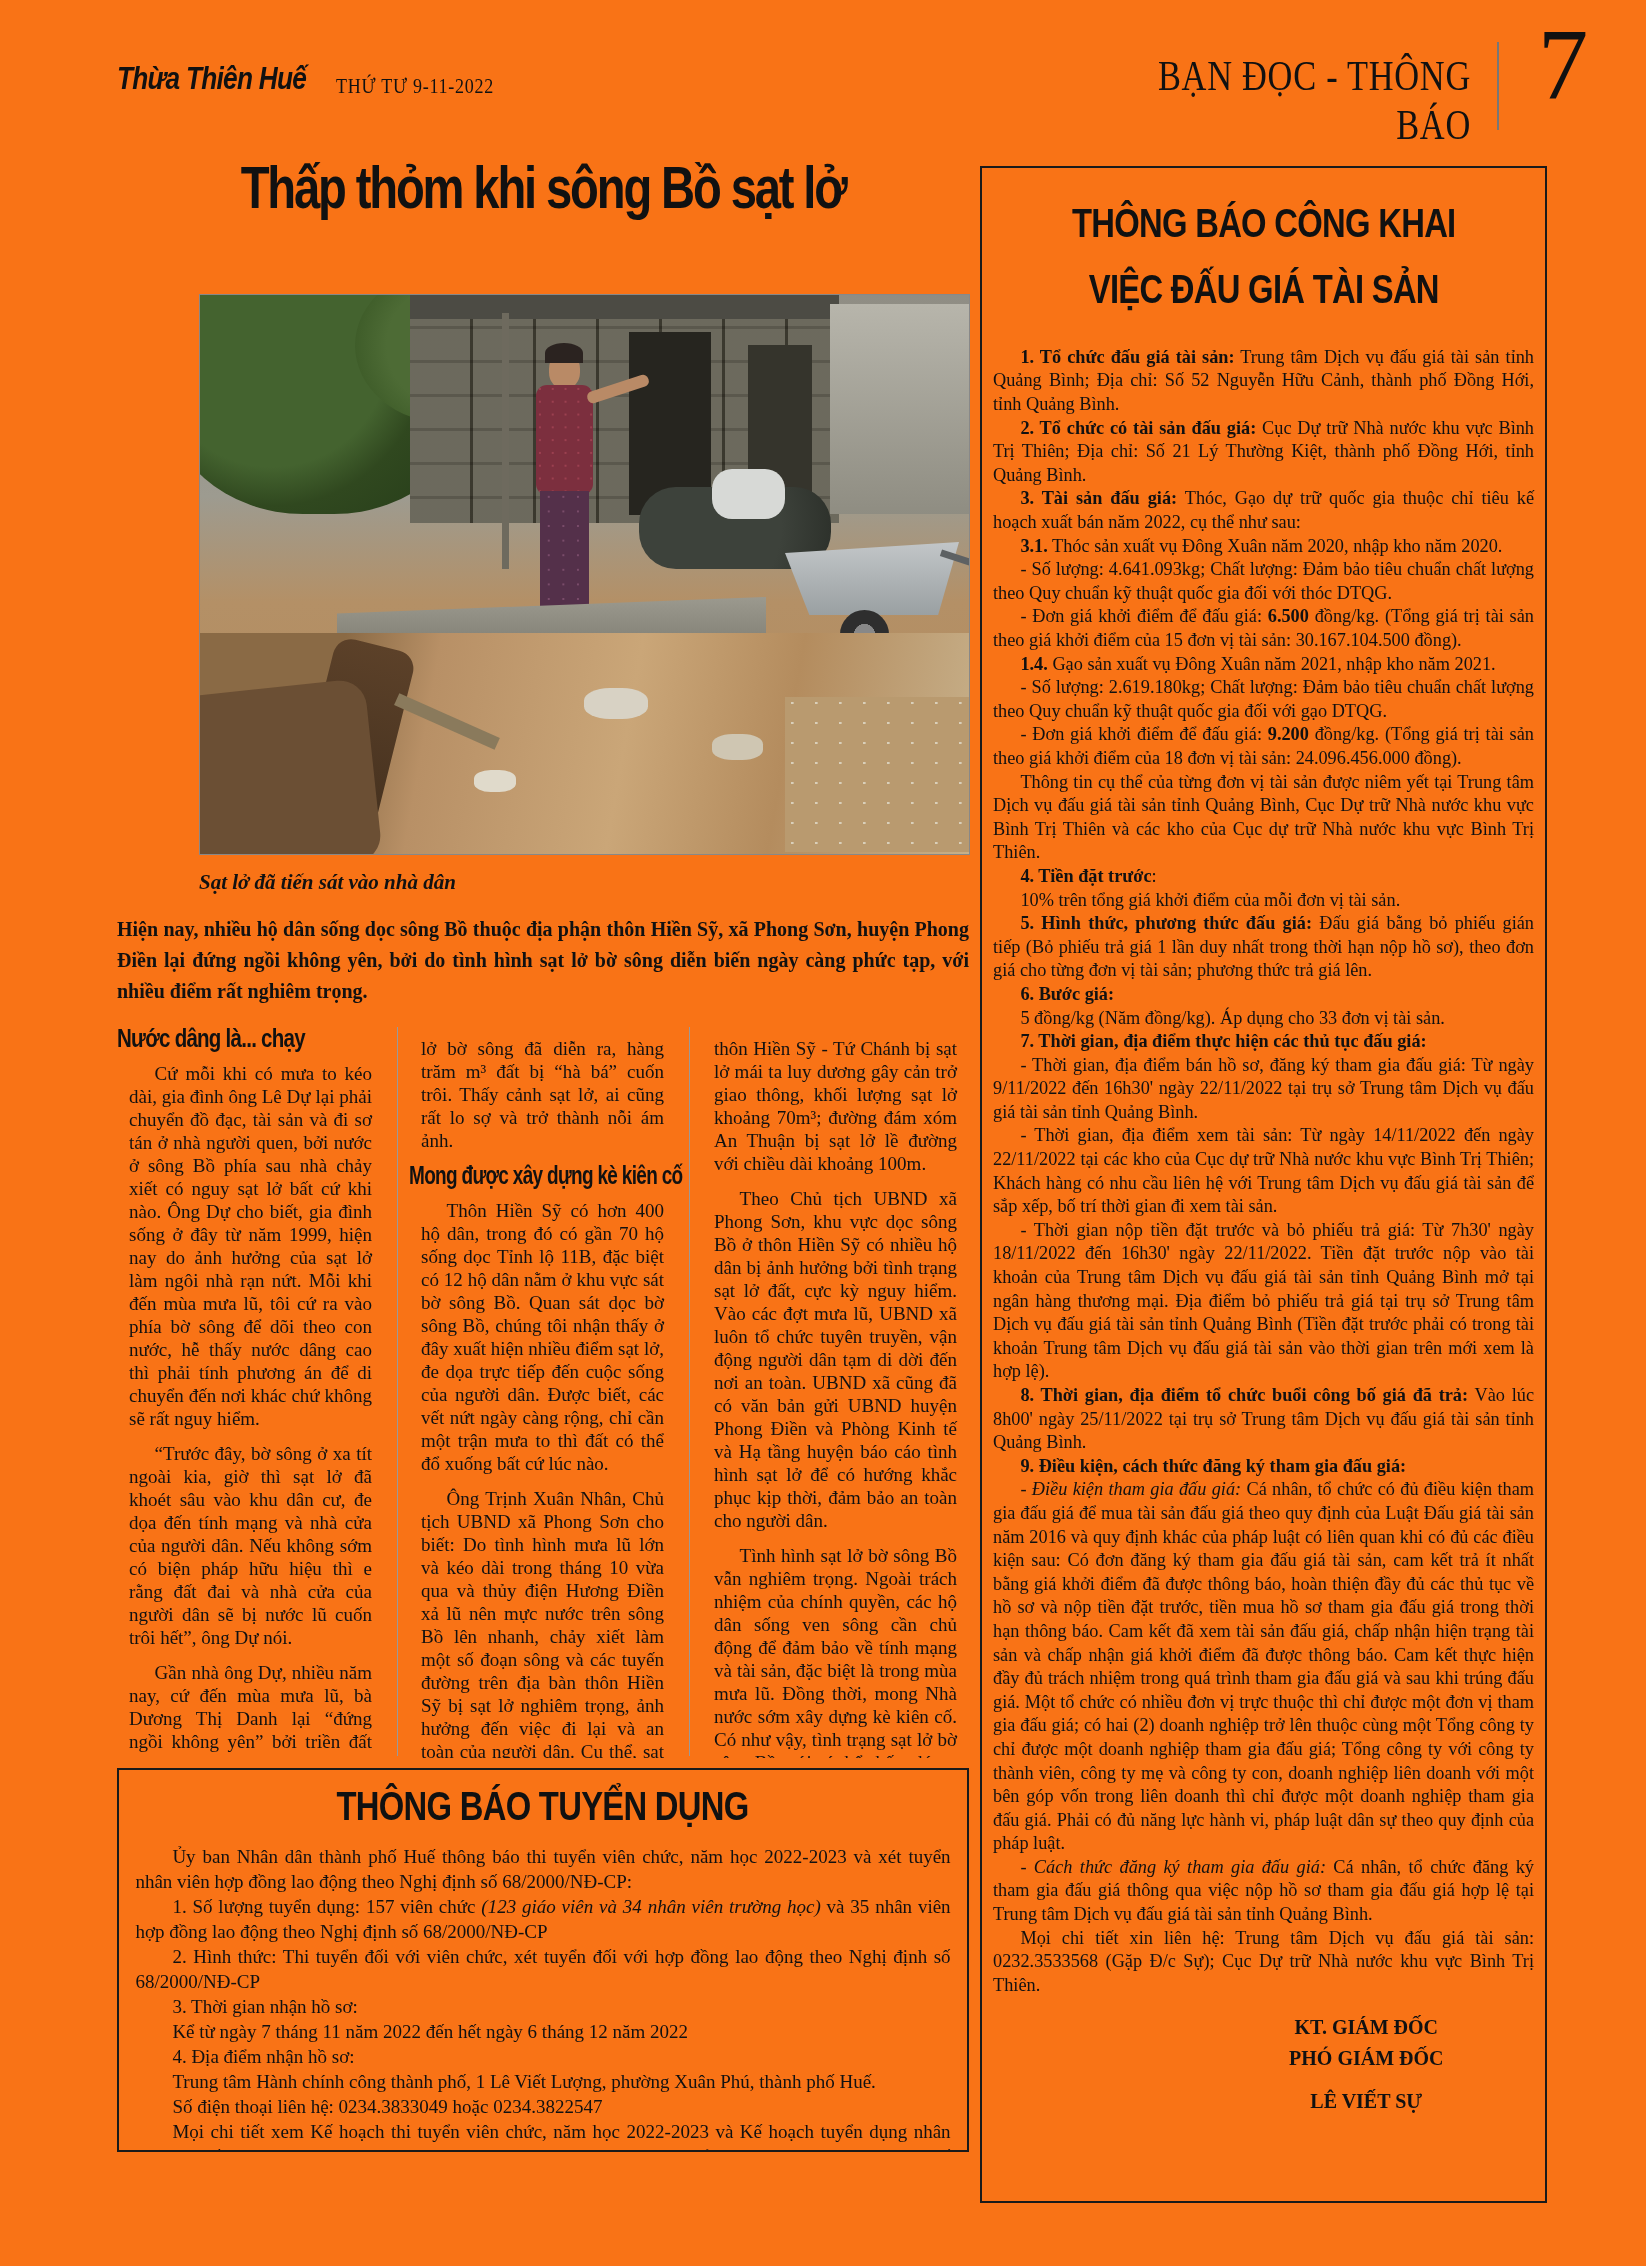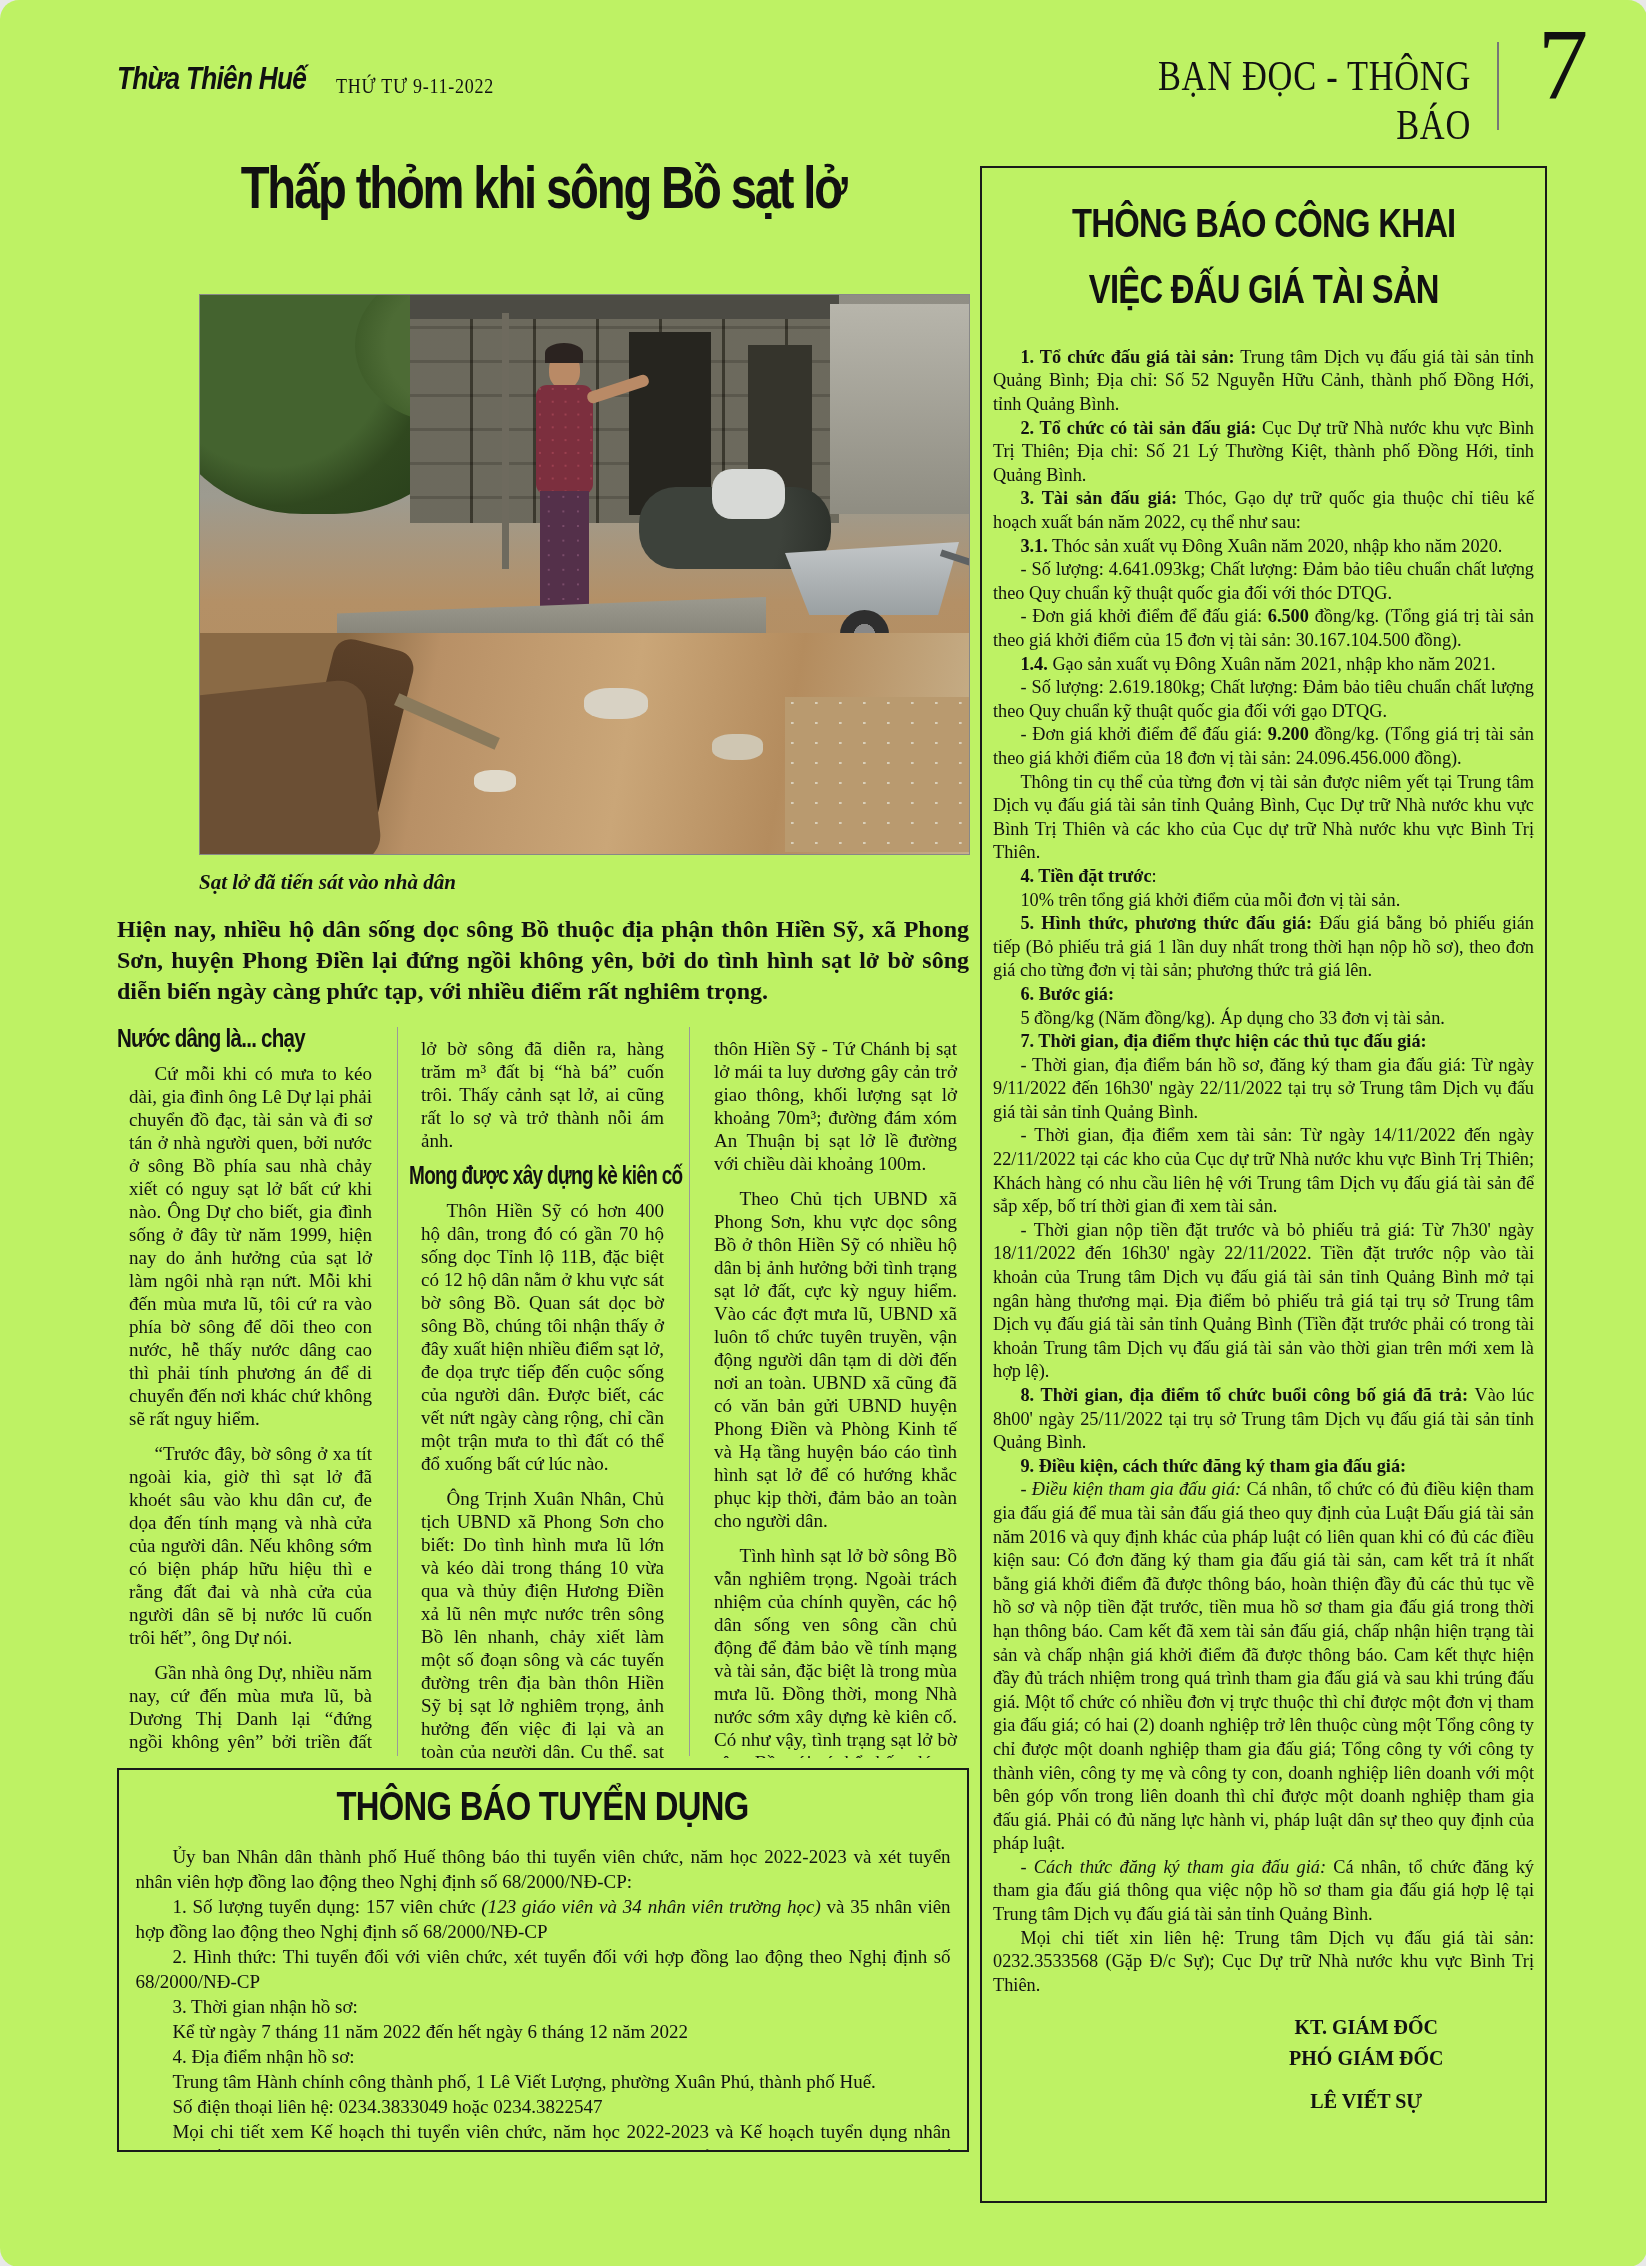--- a/index.html
+++ b/index.html
@@ -1,17 +1,17 @@
 <!DOCTYPE html>
 <html style="font-size:14.6px"><head>
 <meta charset="utf-8">
 <style>
   html,body{margin:0;padding:0;background:#e8e8e8;}
-  .page{position:relative;width:1647px;height:2267px;background:#bef264;margin:0 auto;
-        font-family:"Liberation Serif", serif;color:#111;overflow:hidden;border-radius:19px;}
+  .page{position:relative;width:1647px;height:2267px;background:#f97316;margin:0 auto;
+        font-family:"Liberation Serif", serif;color:#111;overflow:hidden;}
   .cond{display:inline-block;transform:scaleX(0.8);transform-origin:center;}
   .cond-l{display:inline-block;transform:scaleX(0.82);transform-origin:left center;}
   .cond-r{display:inline-block;transform:scaleX(0.8);transform-origin:right center;}
 
   
   .masthead{position:absolute;left:117px;top:60px;font-family:"Liberation Sans",sans-serif;
             font-weight:bold;font-style:italic;font-size:32px;letter-spacing:-0.9px;}
   .issue-date{position:absolute;left:336px;top:73px;font-size:22px;letter-spacing:0.9px;}
   .section-title{position:absolute;left:1005px;top:51px;width:466px;text-align:right;
                  font-size:43px;letter-spacing:0.9px;}
@@ -20,21 +20,21 @@
                font-size:101px;font-weight:normal;}
 
   
   .headline{position:absolute;left:117px;top:154px;width:852px;text-align:center;
             font-family:"Liberation Sans",sans-serif;font-weight:bold;font-size:59px;
             letter-spacing:-2.7px;white-space:nowrap;}
   .photo{position:absolute;left:199px;top:294px;width:769px;height:559px;border:0.9px solid #888;
          overflow:hidden;background:linear-gradient(#8f8d84 0%,#9d9b90 36%,#b49066 55%,#b08a5c 100%);}
   .ph{position:absolute;}
   .caption{position:absolute;left:199px;top:870px;font-size:21px;font-weight:bold;font-style:italic;}
-  .lead{position:absolute;left:117px;top:914px;width:852px;font-size:24px;font-weight:bold;
+  .lead{position:absolute;left:117px;top:914px;width:852px;font-size:20px;font-weight:bold;
         text-align:justify;line-height:31px;}
   .cols{position:absolute;left:117px;top:1025px;width:852px;height:733px;overflow:hidden;}
   .col{position:absolute;top:0;width:267px;font-size:19px;line-height:23px;text-align:justify;}
   .col p{margin:12px;text-indent:25.6px;}
   .col p.noind{text-indent:0;}
   .col-1{left:0;}.col-2{left:292px;}.col-3{left:585px;}
   .col-rule{position:absolute;top:1.8px;width:0.9px;height:729px;background:#9a9a9a;}
   .rule-1{left:280px;}.rule-2{left:572px;}
   .subhead{font-family:"Liberation Sans",sans-serif;font-weight:bold;font-size:25px;
            letter-spacing:-0.9px;margin:1.8px 0 3.7px 0;white-space:nowrap;}

